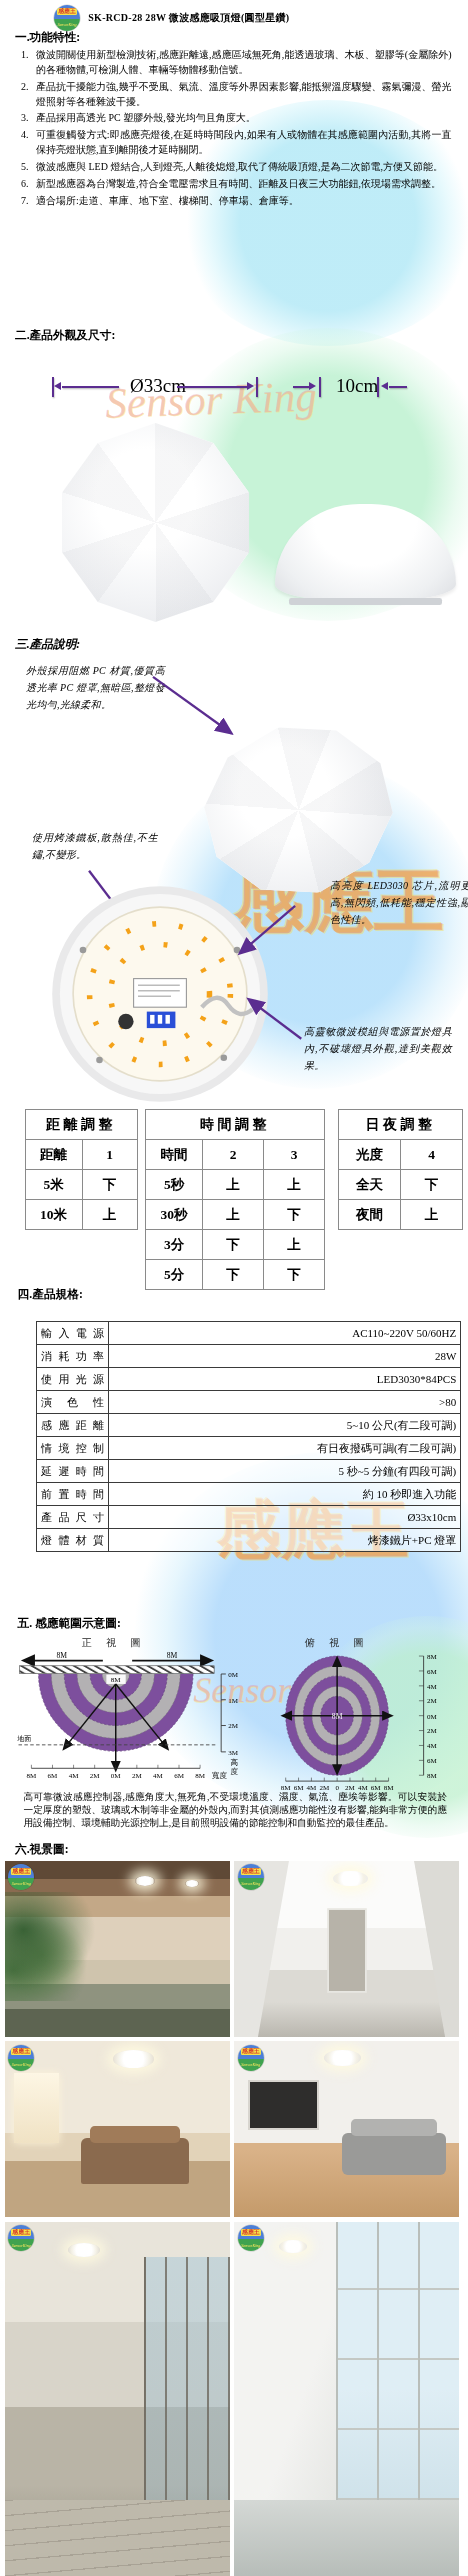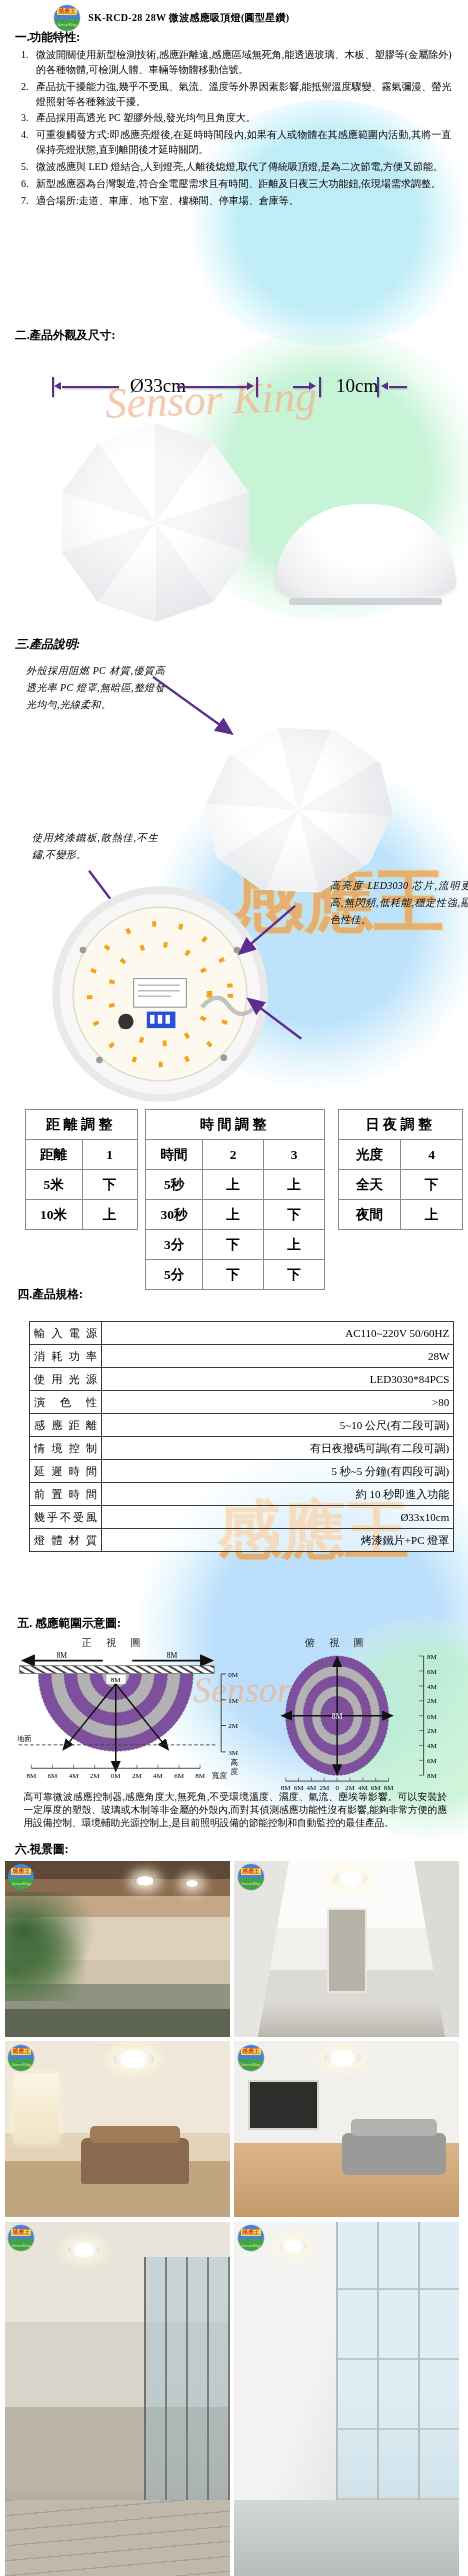--- a/index.html
+++ b/index.html
@@ -41,21 +41,21 @@
   .lampside{position:absolute;background:radial-gradient(ellipse at 50% 15%,#fff 0 40%,#eef0f2 75%,#dcdee2 100%);
           border-radius:48% 48% 40% 40% / 85% 85% 18% 18%;box-shadow:0 2.3px 3.5px rgba(0,0,0,.08);}
   .lampside::after{content:"";position:absolute;left:8%;bottom:-3.5px;width:84%;height:7px;background:#cfd2d6;border-radius:2.3px;}
   
   .co{position:absolute;font-size:10px;line-height:17px;text-align:justify;letter-spacing:0.3px;}
   
   .adj{border-collapse:collapse;font-weight:bold;font-size:13.5px;background:rgba(255,255,255,.75);position:absolute;top:4px;}
   .adj th,.adj td{border:0.6px solid #8a8a8a;text-align:center;height:29px;padding:0;}
   .adj th{letter-spacing:3.5px;font-size:14px;}
   
-  .spt{border-collapse:collapse;font-size:11px;position:absolute;left:29px;top:34px;background:rgba(255,255,255,.55);}
+  .spt{border-collapse:collapse;font-size:11px;position:absolute;left:36px;top:34px;background:rgba(255,255,255,.55);}
   .spt td{border:0.6px solid #3a3a3a;height:22px;padding:0 4.1px;}
   .spt .sl{width:63px;text-align:justify;text-align-last:justify;}
   .spt .sv{width:343px;text-align:right;}
   
   .diag-title{font-size:10px;letter-spacing:5.9px;color:#222;text-align:center;margin-bottom:1.2px;}
   
   .note{margin:0 21px 0 23.4px;font-size:9.7px;line-height:13px;text-align:justify;}
   
   .grid{display:grid;grid-template-columns:225px 225px;gap:4.7px;margin:3.5px 0 0 4.7px;}
   .ph{position:relative;overflow:hidden;background:#ddd;}
@@ -198,20 +198,21 @@
     </svg>
     <div class="co" style="left:302px;top:240px;width:141px;margin-left:28px;">高亮度 LED3030 芯片,流明更高,無閃頻,低耗能,穩定性強,顯色性佳。</div>
     <svg width="70" height="61" style="position:absolute;left:234px;top:263px;" viewBox="0 0 120 105">
       <defs>
           <marker id="mp3" markerWidth="9" markerHeight="9" refX="6" refY="3.5" orient="auto">
             <path d="M0 0L8 3.5L0 7Z" fill="#5b2d90"></path>
           </marker>
         </defs>
       <line x1="105" y1="10" x2="12" y2="90" stroke="#5b2d90" stroke-width="4" marker-end="url(#mp3)"></line>
     </svg>
+    <div class="co" style="left:304px;top:386px;width:148px;">高靈敏微波模組與電源置於燈具內,不破壞燈具外觀,達到美觀效果。</div>
     <svg width="67" height="53" style="position:absolute;left:243px;top:356px;" viewBox="0 0 115 90">
       <defs>
           <marker id="mp4" markerWidth="9" markerHeight="9" refX="6" refY="3.5" orient="auto">
             <path d="M0 0L8 3.5L0 7Z" fill="#5b2d90"></path>
           </marker>
         </defs>
       <line x1="100" y1="78" x2="12" y2="12" stroke="#5b2d90" stroke-width="4" marker-end="url(#mp4)"></line>
     </svg>
   </div>
 
@@ -318,21 +319,21 @@
           </tr>
       <tr>
             <td class="sl">延遲時間</td>
             <td class="sv">5 秒~5 分鐘(有四段可調)</td>
           </tr>
       <tr>
             <td class="sl">前置時間</td>
             <td class="sv">約 10 秒即進入功能</td>
           </tr>
       <tr>
-            <td class="sl">幾乎不受風</td>
+            <td class="sl">產品尺寸</td>
             <td class="sv">Ø33x10cm</td>
           </tr>
       <tr>
             <td class="sl">燈體材質</td>
             <td class="sv">烤漆鐵片+PC 燈罩</td>
           </tr>
     </tbody>
       </table>
   </div>
 

